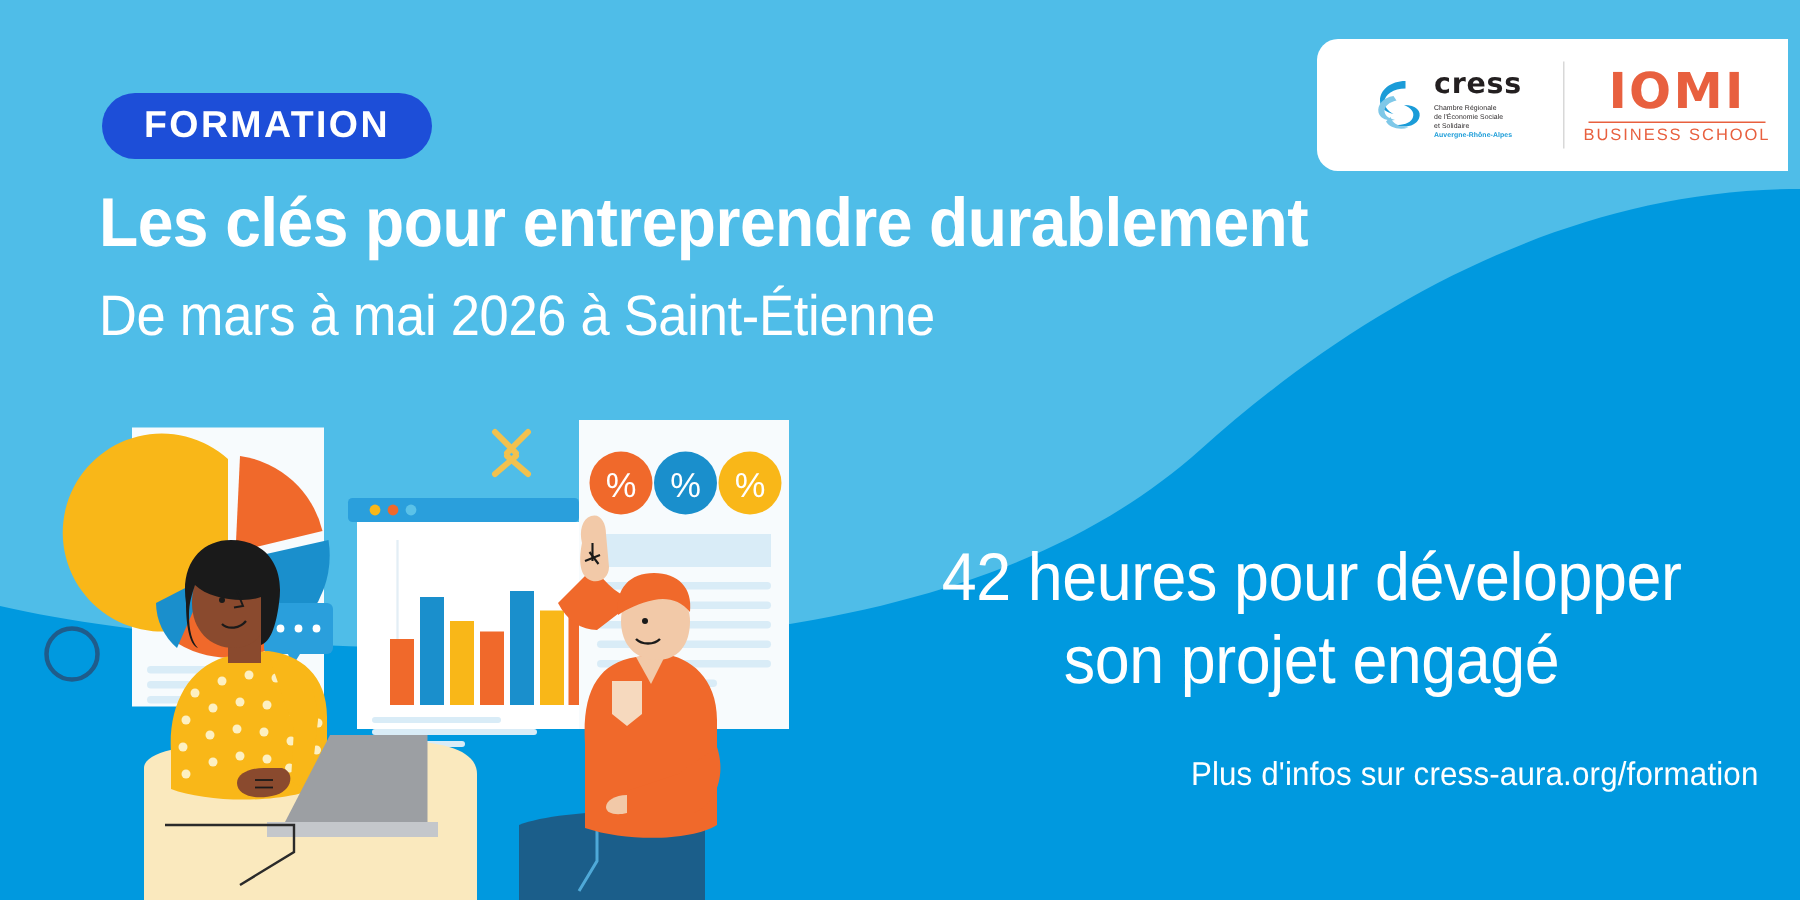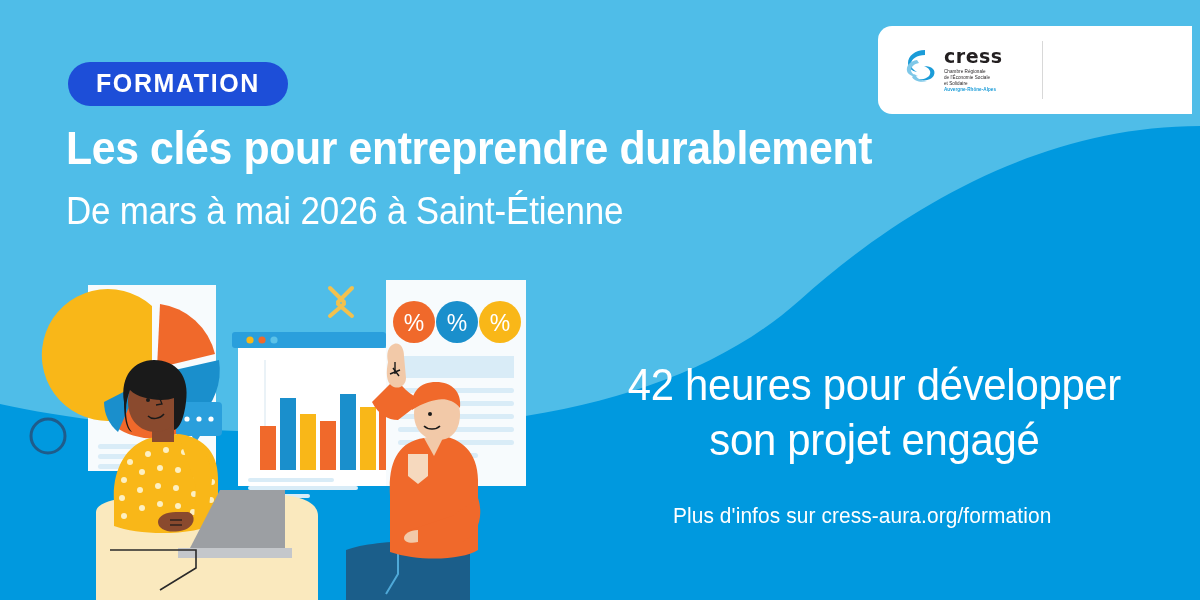--- a/index.html
+++ b/index.html
@@ -16,22 +16,22 @@
 
   
   .logo-card {
     position:absolute; left:878px; top:26px;
     width:314px; height:88px;
     background:#FFFFFF;
     border-radius:14px 0 0 14px;
     display:flex; align-items:center;
   }
   .cress-block {
-    display:flex; gap:6px;
-    padding-left:26px; width:160px;
+    display:flex; align-items:center; gap:6px;
+    padding-left:38px; width:160px;
   }
   .cress-mark { width:34px; height:38px; flex:none; }
   .cress-txt { display:flex; flex-direction:column; }
   .cress-word {
     font-family:"DejaVu Sans", sans-serif;
     font-size:19px; font-weight:700; letter-spacing:.5px;
     color:#231F20; line-height:1; margin-bottom:3px;
   }
   .cress-tag {
     font-size:4.6px; line-height:6.2px; color:#231F20;
@@ -87,21 +87,21 @@
   .pitch {
     position:absolute; right:28px; top:358px;
     width:640px; text-align:center;
     color:#FFFFFF; font-weight:400;
     font-size:45px; line-height:1.22;
     letter-spacing:-.3px;
   }
   .pitch span { display:block; transform:scaleX(.93); transform-origin:right center; }
   .infos {
     position:absolute; right:28px; top:505px;
-    width:640px; text-align:center;
+    width:640px; text-align:right;
     color:#FFFFFF; font-size:22px; line-height:1;
     letter-spacing:.1px;
   }
   .infos span { display:inline-block; transform:scaleX(.95); transform-origin:right center; }
 
   
   .illus { position:absolute; left:0; top:250px; width:640px; height:350px; }
 </style>
 </head>
 <body>
@@ -126,20 +126,25 @@
         <div class="cress-word">cress</div>
         <div class="cress-tag">Chambre Régionale</div>
         <div class="cress-tag">de l'Économie Sociale</div>
         <div class="cress-tag">et Solidaire</div>
         <div class="cress-tag region">Auvergne-Rhône-Alpes</div>
       </div>
     </div>
 
     <div class="divider"></div>
 
+    <div class="iomi-block">
+      <div class="iomi-word">IOMI</div>
+      <div class="iomi-rule"></div>
+      <div class="iomi-sub">BUSINESS SCHOOL</div>
+    </div>
 
   </div>
 
   <div class="badge">FORMATION</div>
   <div class="title">Les clés pour entreprendre durablement</div>
   <div class="subtitle">De mars à mai 2026 à Saint-Étienne</div>
 
   <div class="pitch">
     <span>42 heures pour développer</span>
     <span>son projet engagé</span>

